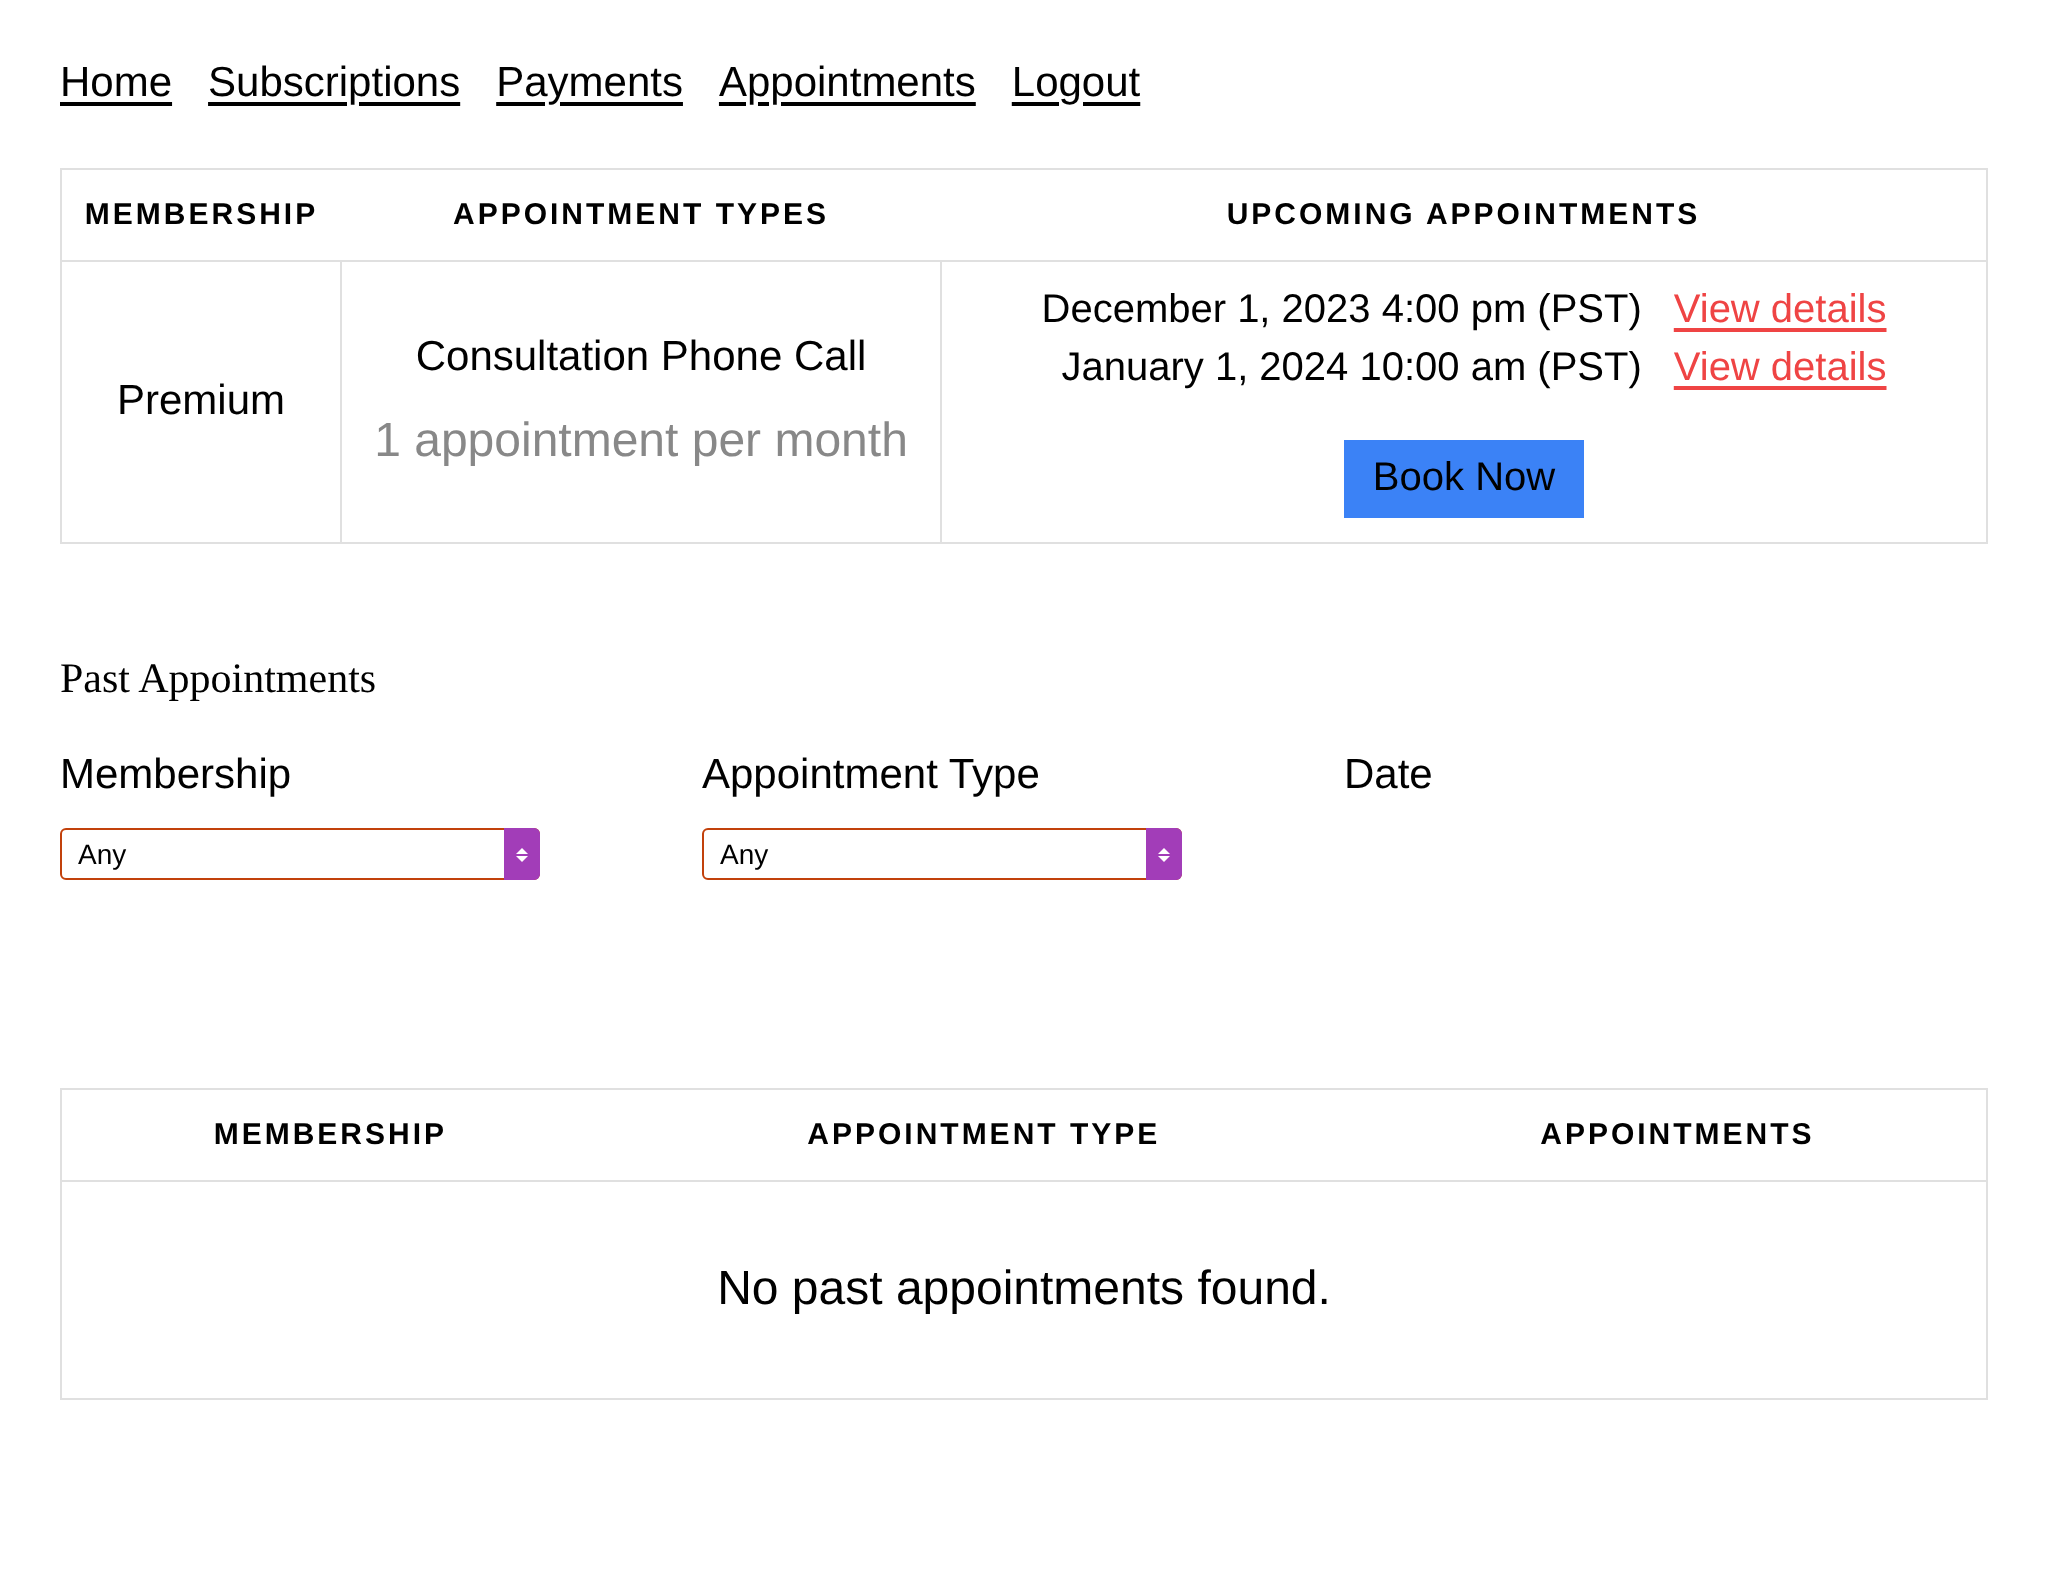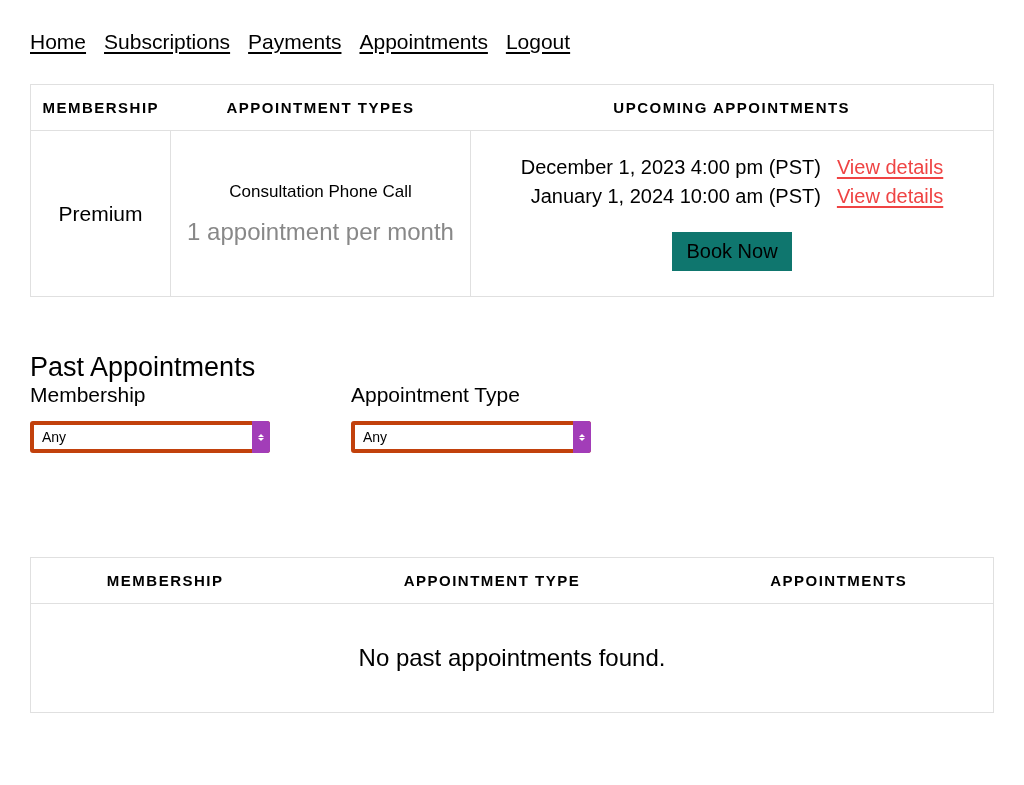--- a/index.html
+++ b/index.html
@@ -48,29 +48,29 @@
       border-right: none;
     }
     .membership-cell {
       font-size: 21px;
       width: 140px;
     }
     .appt-type-cell {
       width: 300px;
     }
     .appt-type-title {
-      font-size: 17px;
+      font-size: 21px;
       margin-bottom: 16px;
     }
     .appt-type-sub {
       font-size: 24px;
       color: #888;
     }
     .upcoming-cell {
-      padding: 25px 20px !important;
+      padding: 12px 20px !important;
     }
     .upcoming-list {
       display: inline-block;
     }
     .upcoming-row {
       display: flex;
       gap: 16px;
       align-items: baseline;
       margin-bottom: 6px;
       font-size: 20px;
@@ -83,33 +83,34 @@
     .view-details {
       color: #ef4444;
       text-decoration: underline;
       text-underline-offset: 3px;
       font-size: 20px;
     }
     .book-now-wrap {
       margin-top: 18px;
     }
     .book-now {
-      background: #0f766e;
+      background: #3b82f6;
       border: none;
       font-size: 20px;
       padding: 8px 14px;
       cursor: pointer;
       font-family: inherit;
       color: #000;
     }
     .past-heading {
-      font-family: Liberation Sans, sans-serif;
-      font-size: 27px;
+      font-family: Liberation Serif, serif;
+      font-size: 21px;
       font-weight: 400;
       margin-top: 55px;
+      margin-bottom: 24px;
     }
     .filters {
       display: flex;
       flex-wrap: wrap;
       gap: 0;
       margin-bottom: 48px;
     }
     .filter-group {
       width: 33.3%;
       margin-bottom: 28px;
@@ -121,21 +122,21 @@
       display: block;
     }
     .select-wrap {
       position: relative;
       width: 240px;
     }
     .select-wrap select {
       width: 100%;
       padding: 4px 28px 4px 8px;
       font-size: 14px;
-      border: 4px solid #c2410c;
+      border: 1px solid #c2410c;
       border-radius: 3px;
       appearance: none;
       background: #fff;
       font-family: inherit;
     }
     .select-arrow {
       position: absolute;
       right: 0;
       top: 0;
       bottom: 0;
@@ -243,20 +244,21 @@
   <div class="filter-group">
     <label class="filter-label">Appointment Type</label>
     <div class="select-wrap">
       <select>
         <option>Any</option>
       </select>
       <span class="select-arrow"></span>
     </div>
   </div>
   <div class="filter-group">
+    <label class="filter-label">Date</label>
   </div>
   <div class="filter-group">
   </div>
 </div>
 
 <table class="past-table">
   <thead>
     <tr>
       <th>Membership</th>
       <th>Appointment Type</th>

